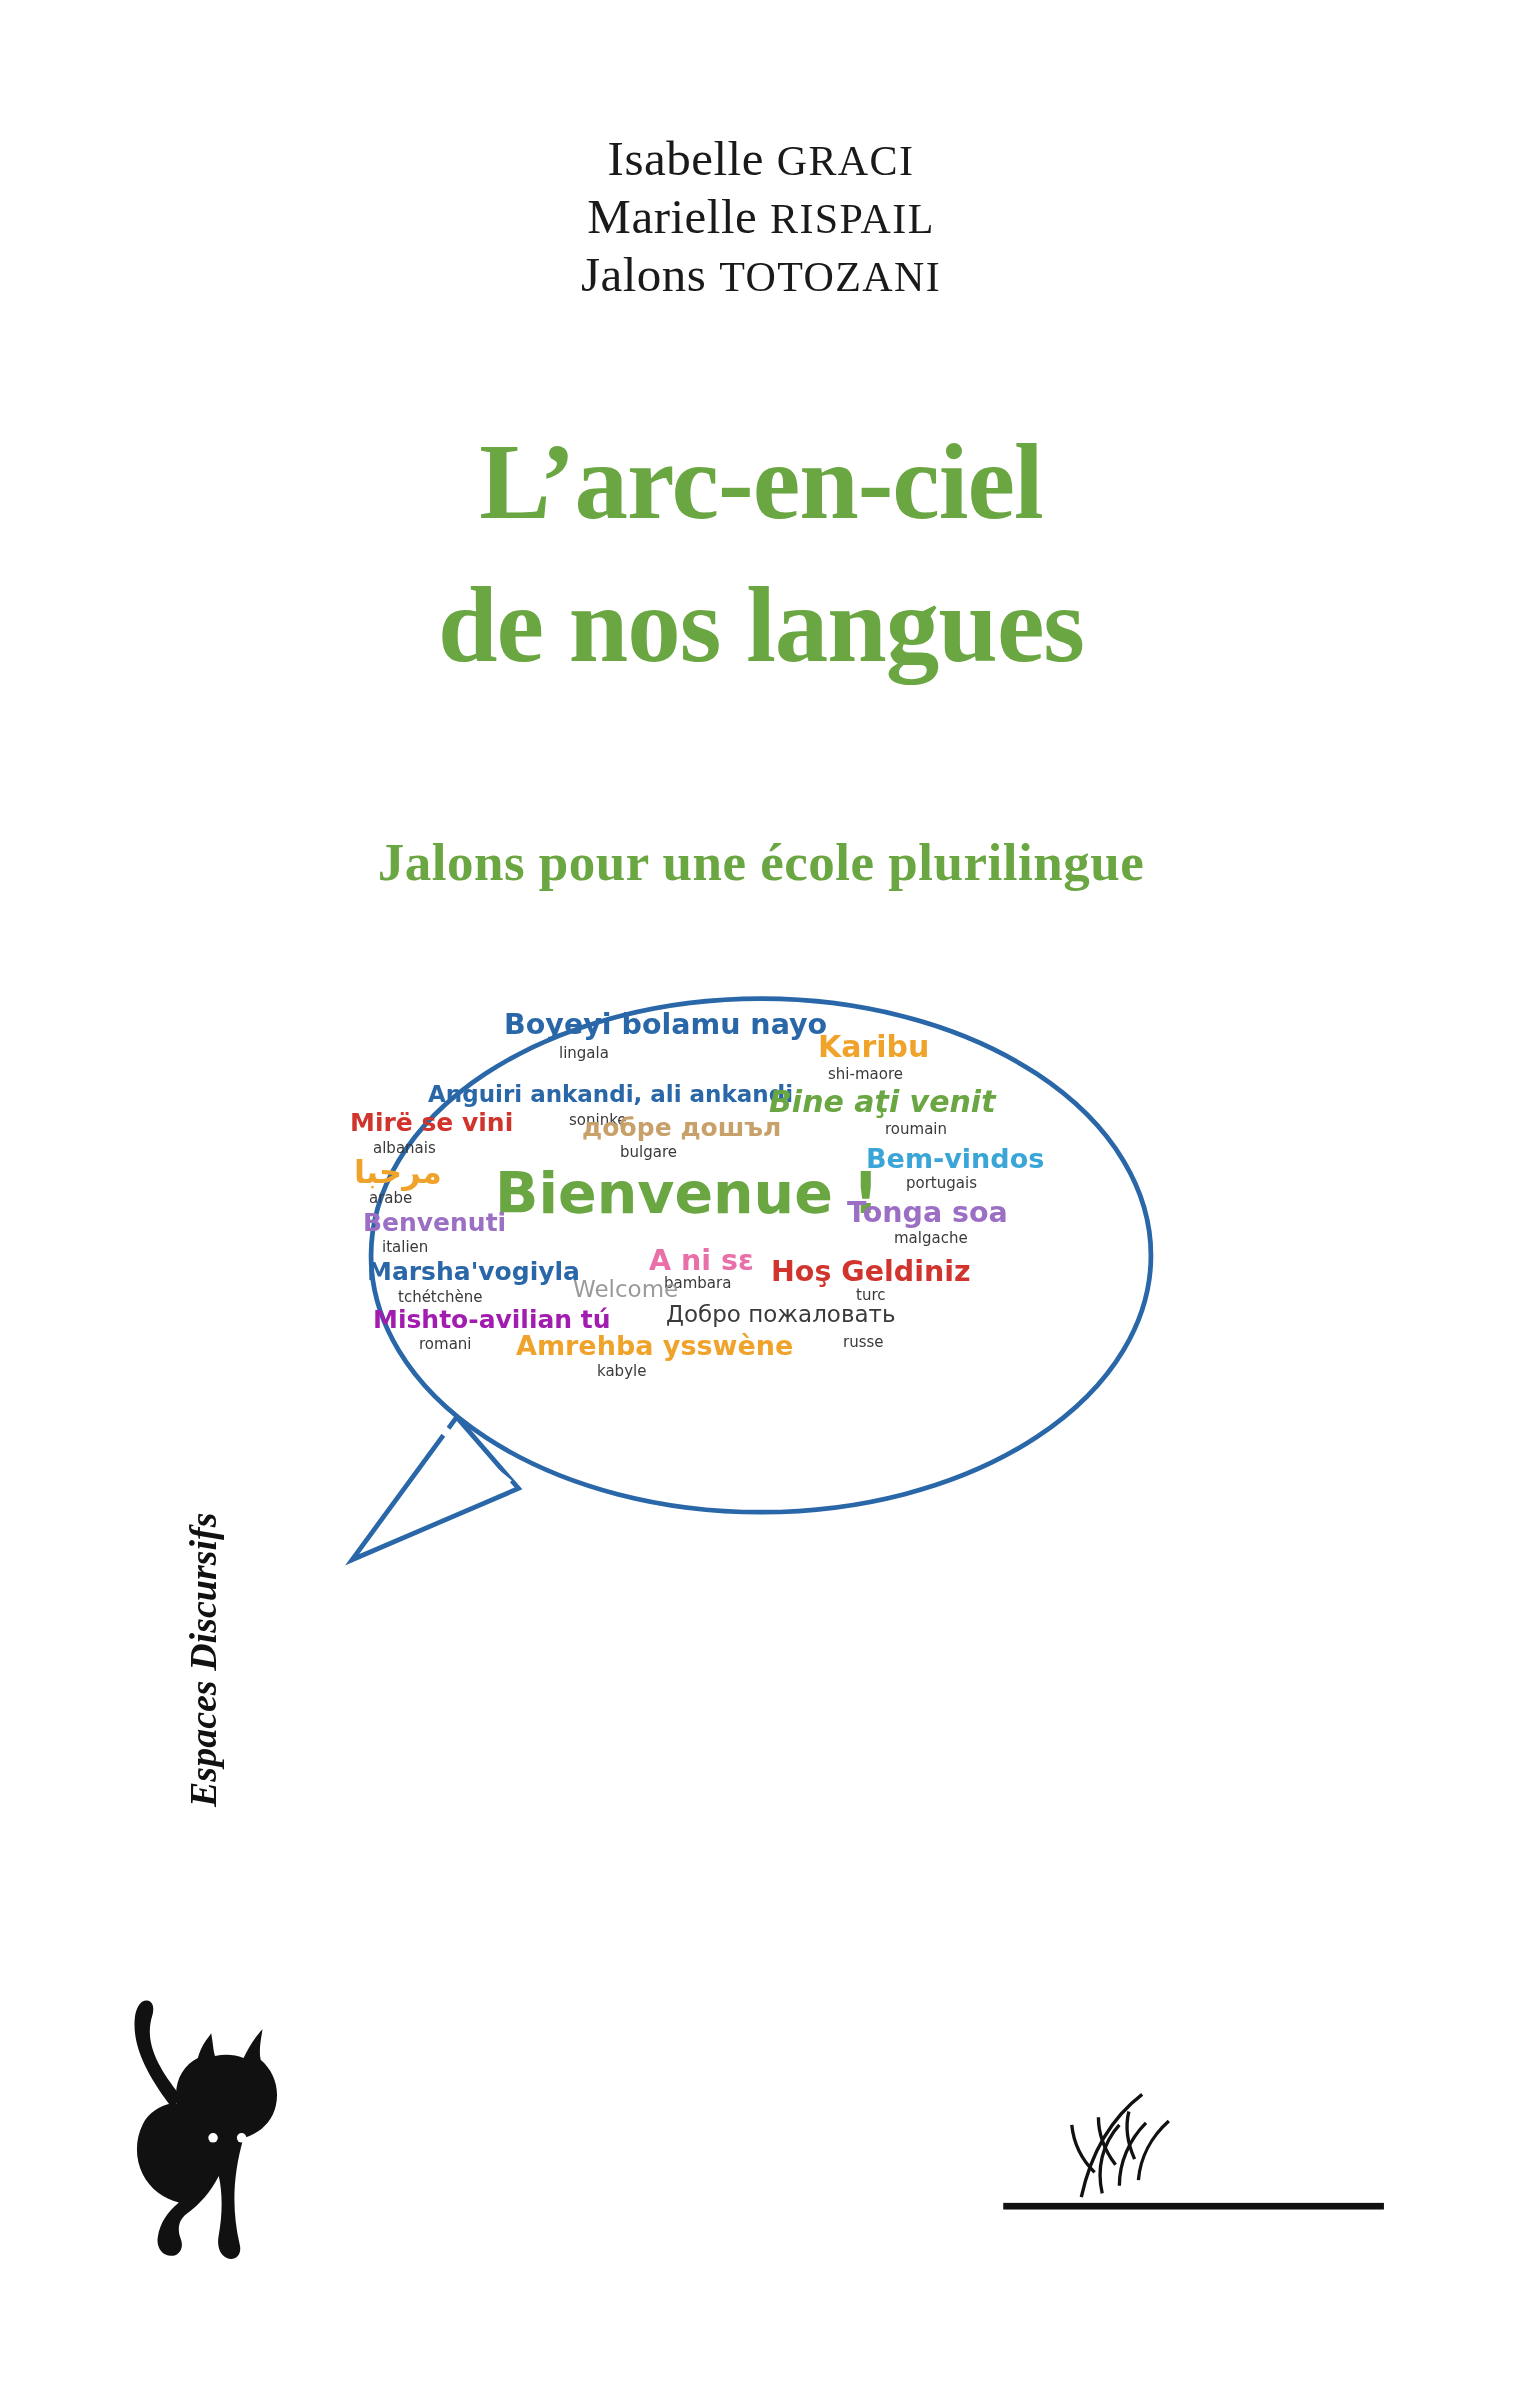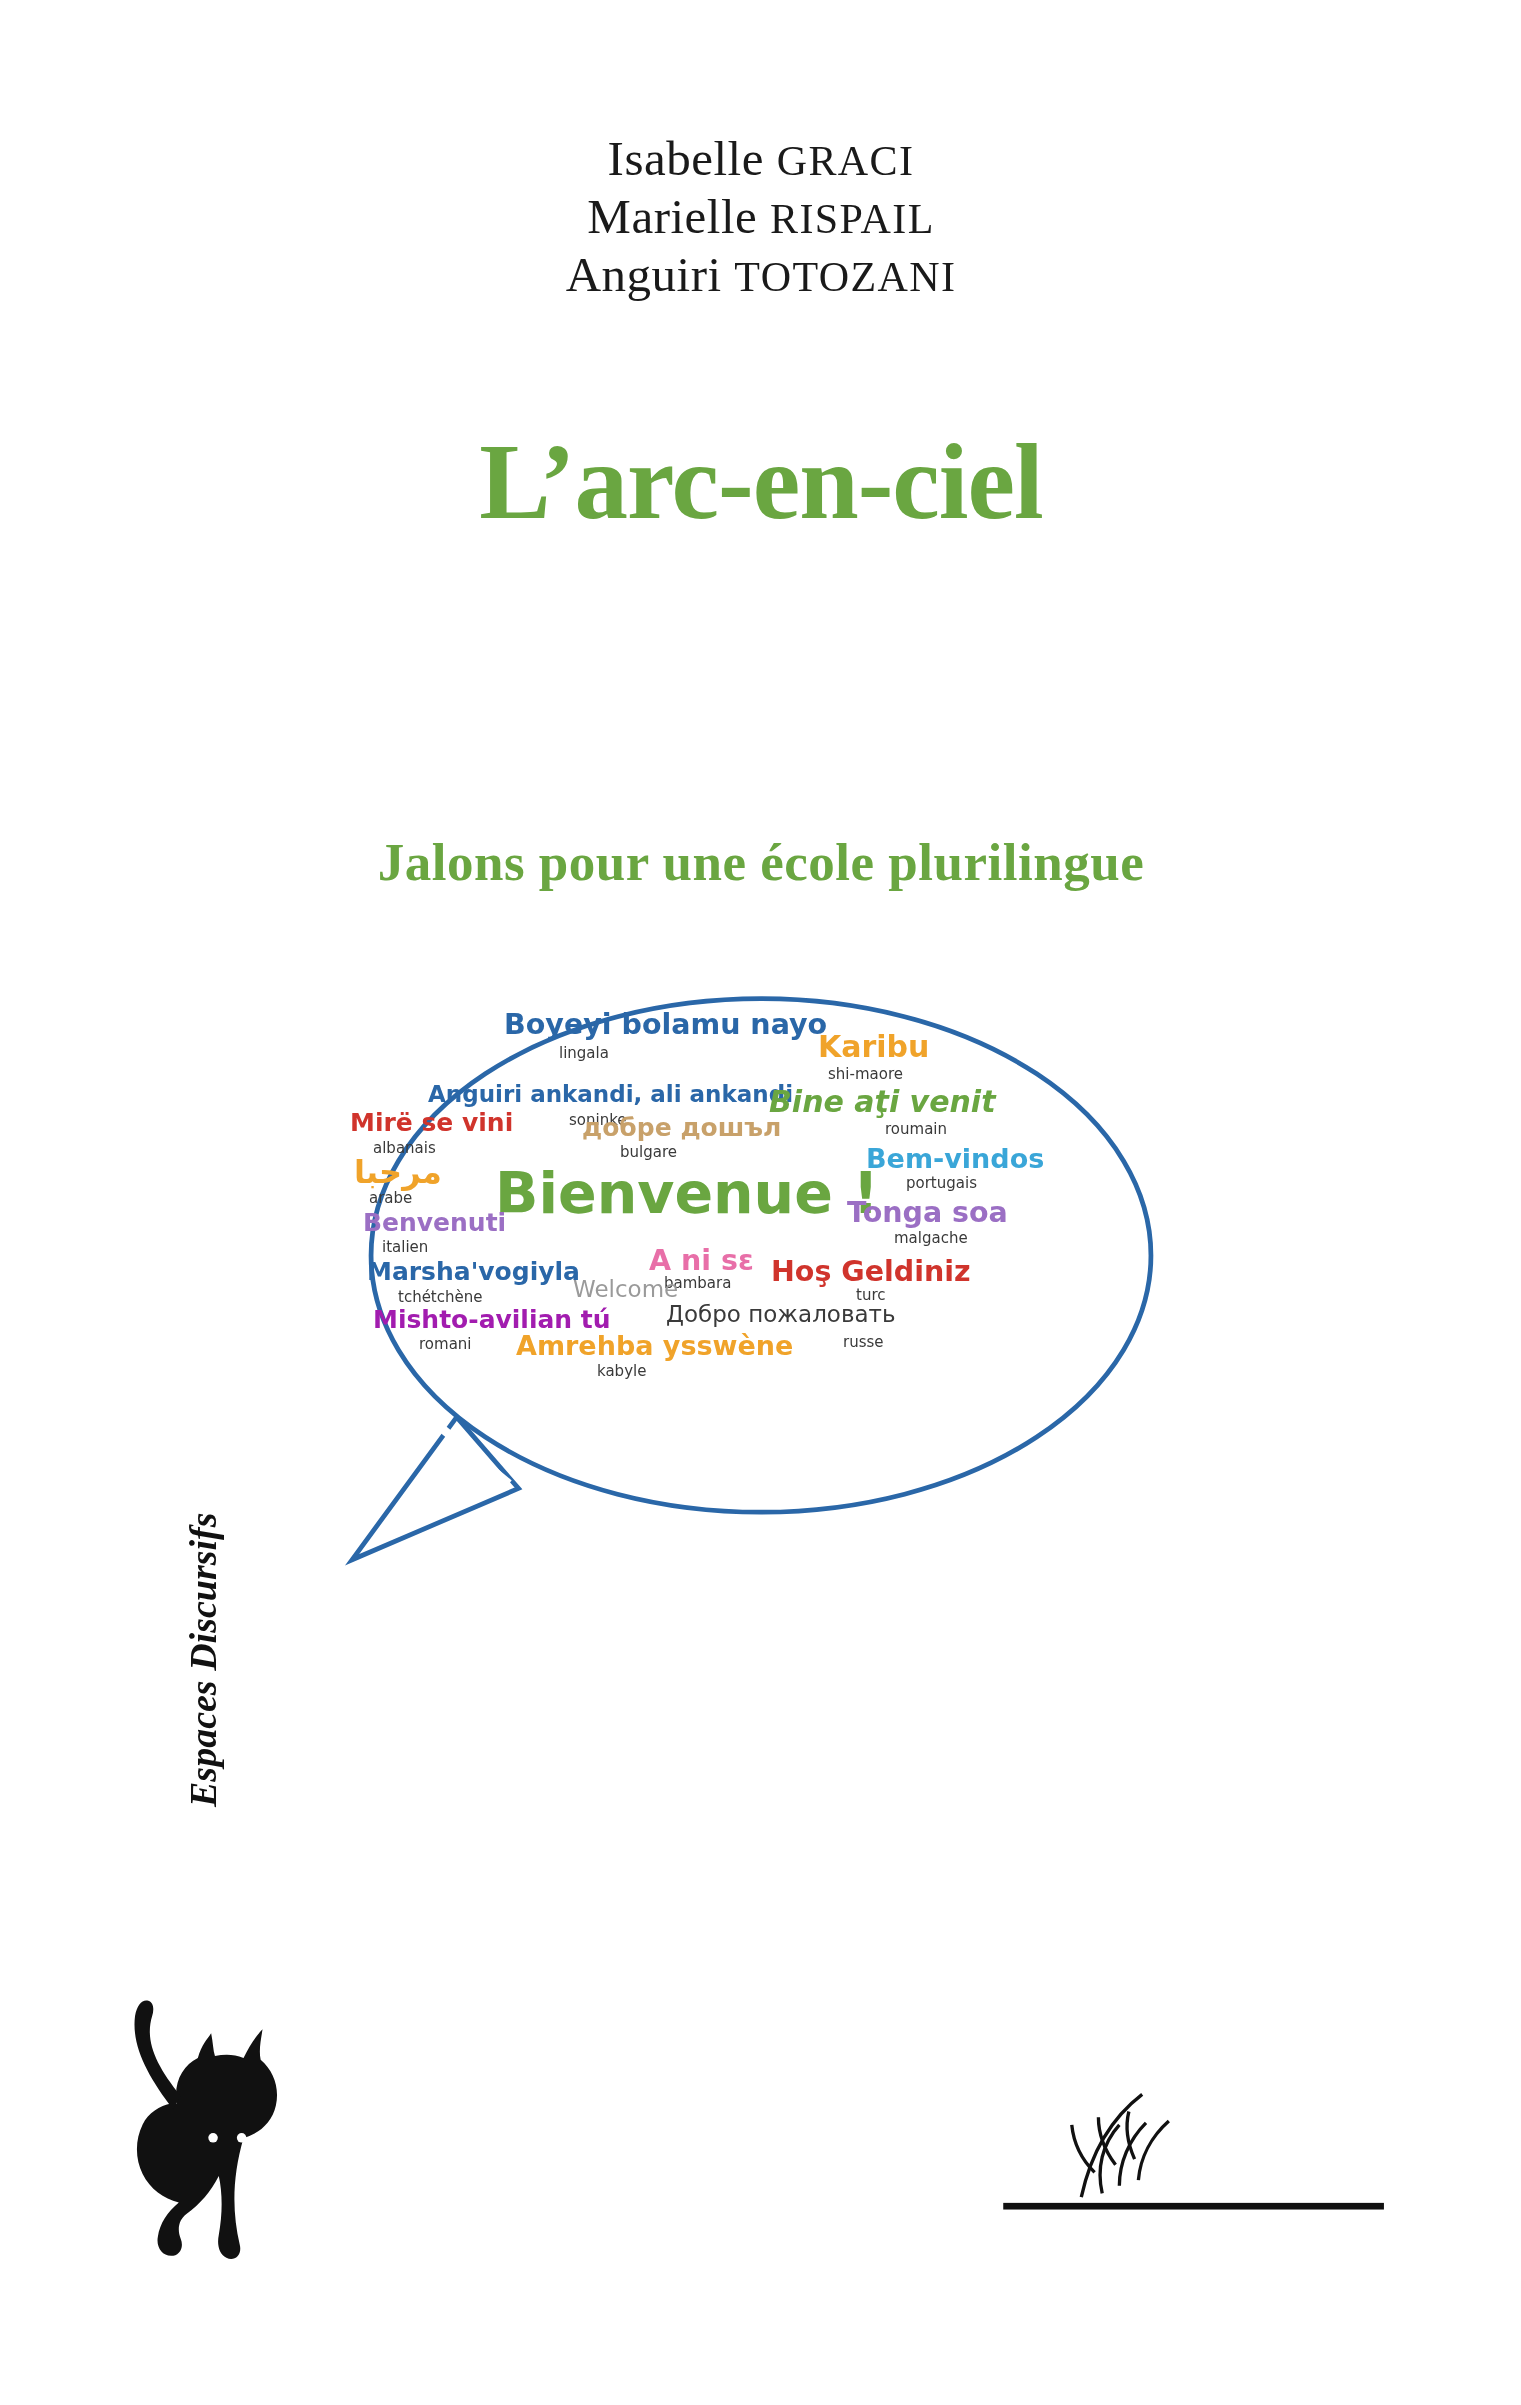--- a/index.html
+++ b/index.html
@@ -150,27 +150,28 @@
 <div class="authors">
   <div class="author-line">
     <span>Isabelle</span>
     <span class="sc">GRACI</span>
   </div>
   <div class="author-line">
     <span>Marielle</span>
     <span class="sc">RISPAIL</span>
   </div>
   <div class="author-line">
-    <span>Anguiri</span>
+    <span>Jalons</span>
     <span class="sc">TOTOZANI</span>
   </div>
 </div>
 
 <div class="title-block">
   <div class="title-line">L’arc-en-ciel</div>
+  <div class="title-line">de nos langues</div>
 </div>
 <div class="subtitle">Jalons pour une école plurilingue</div>
 
 <div class="illustration">
   <svg width="894" height="685" viewBox="0 0 940 720">
     <ellipse cx="470" cy="300" rx="410" ry="270" fill="#ffffff" stroke="#2a67a8" stroke-width="5"></ellipse>
     <path d="M 150 470 L 40 620 L 215 545 Z" fill="#ffffff" stroke="#2a67a8" stroke-width="5"></path>
     <path d="M 120 470 L 205 540" stroke="#ffffff" stroke-width="9" fill="none"></path>
   </svg>
   <div class="bubble-text" id="word-cloud">

